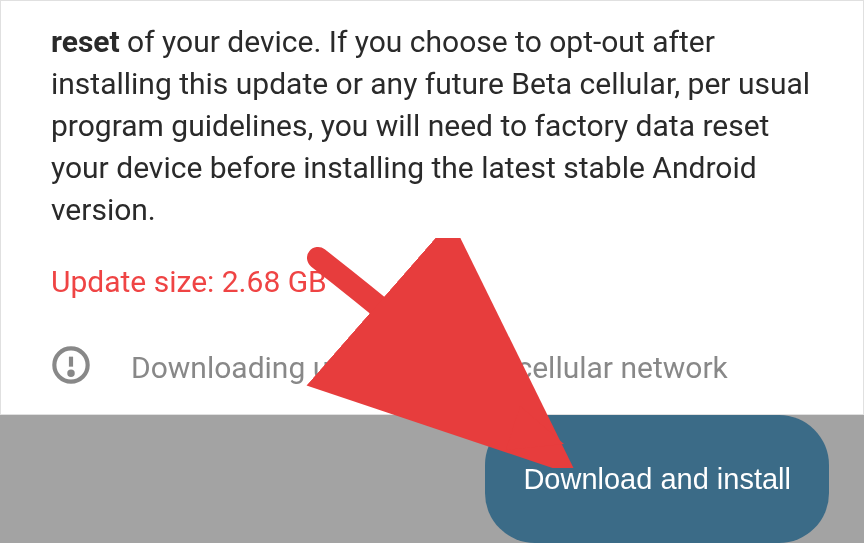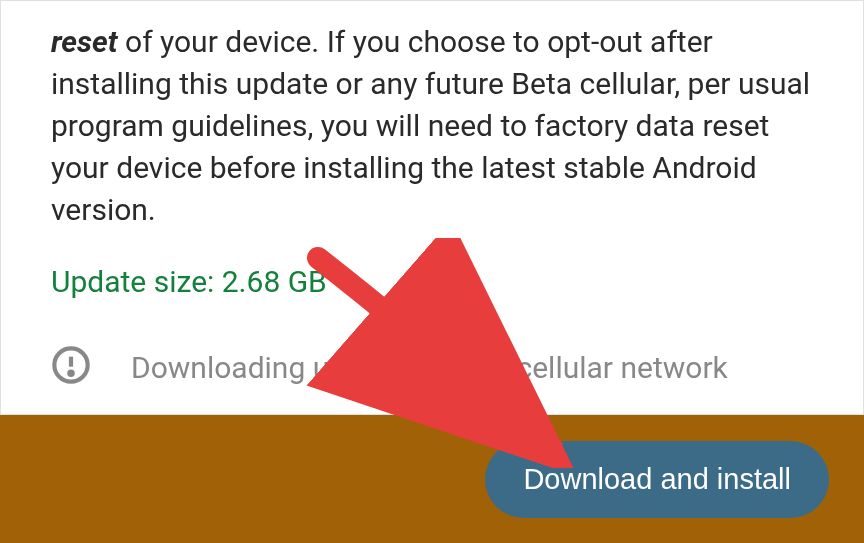--- a/index.html
+++ b/index.html
@@ -24,26 +24,25 @@
       overflow: hidden;
     }
     .body-text {
       font-size: 30px;
       line-height: 1.4;
       color: #2a2a2a;
       padding: 20px 50px 0 50px;
     }
     .bold {
       font-weight: 700;
-      font-style: italic;
     }
     .size-text {
       font-size: 30px;
       line-height: 1.4;
-      color: #15803d;
+      color: #ef4444;
       padding: 30px 39px 0 50px;
     }
     .warning-row {
       display: flex;
       align-items: center;
       padding: 42px 50px 0 50px;
       gap: 40px;
       color: #888888;
     }
     .warning-icon {
@@ -52,24 +51,23 @@
     .warning-text {
       font-size: 30px;
       color: #888888;
     }
     .footer {
       position: absolute;
       bottom: 0;
       left: 0;
       right: 0;
       height: 128px;
-      background: #a16207;
+      background: #a3a3a3;
       display: flex;
       justify-content: flex-end;
-      align-items: center;
       padding: 0 35px;
     }
     .download-button {
       background: #3b6b87;
       color: #ffffff;
       font-size: 29px;
       font-weight: 400;
       border: none;
       border-radius: 50px;
       padding: 22px 38px;

